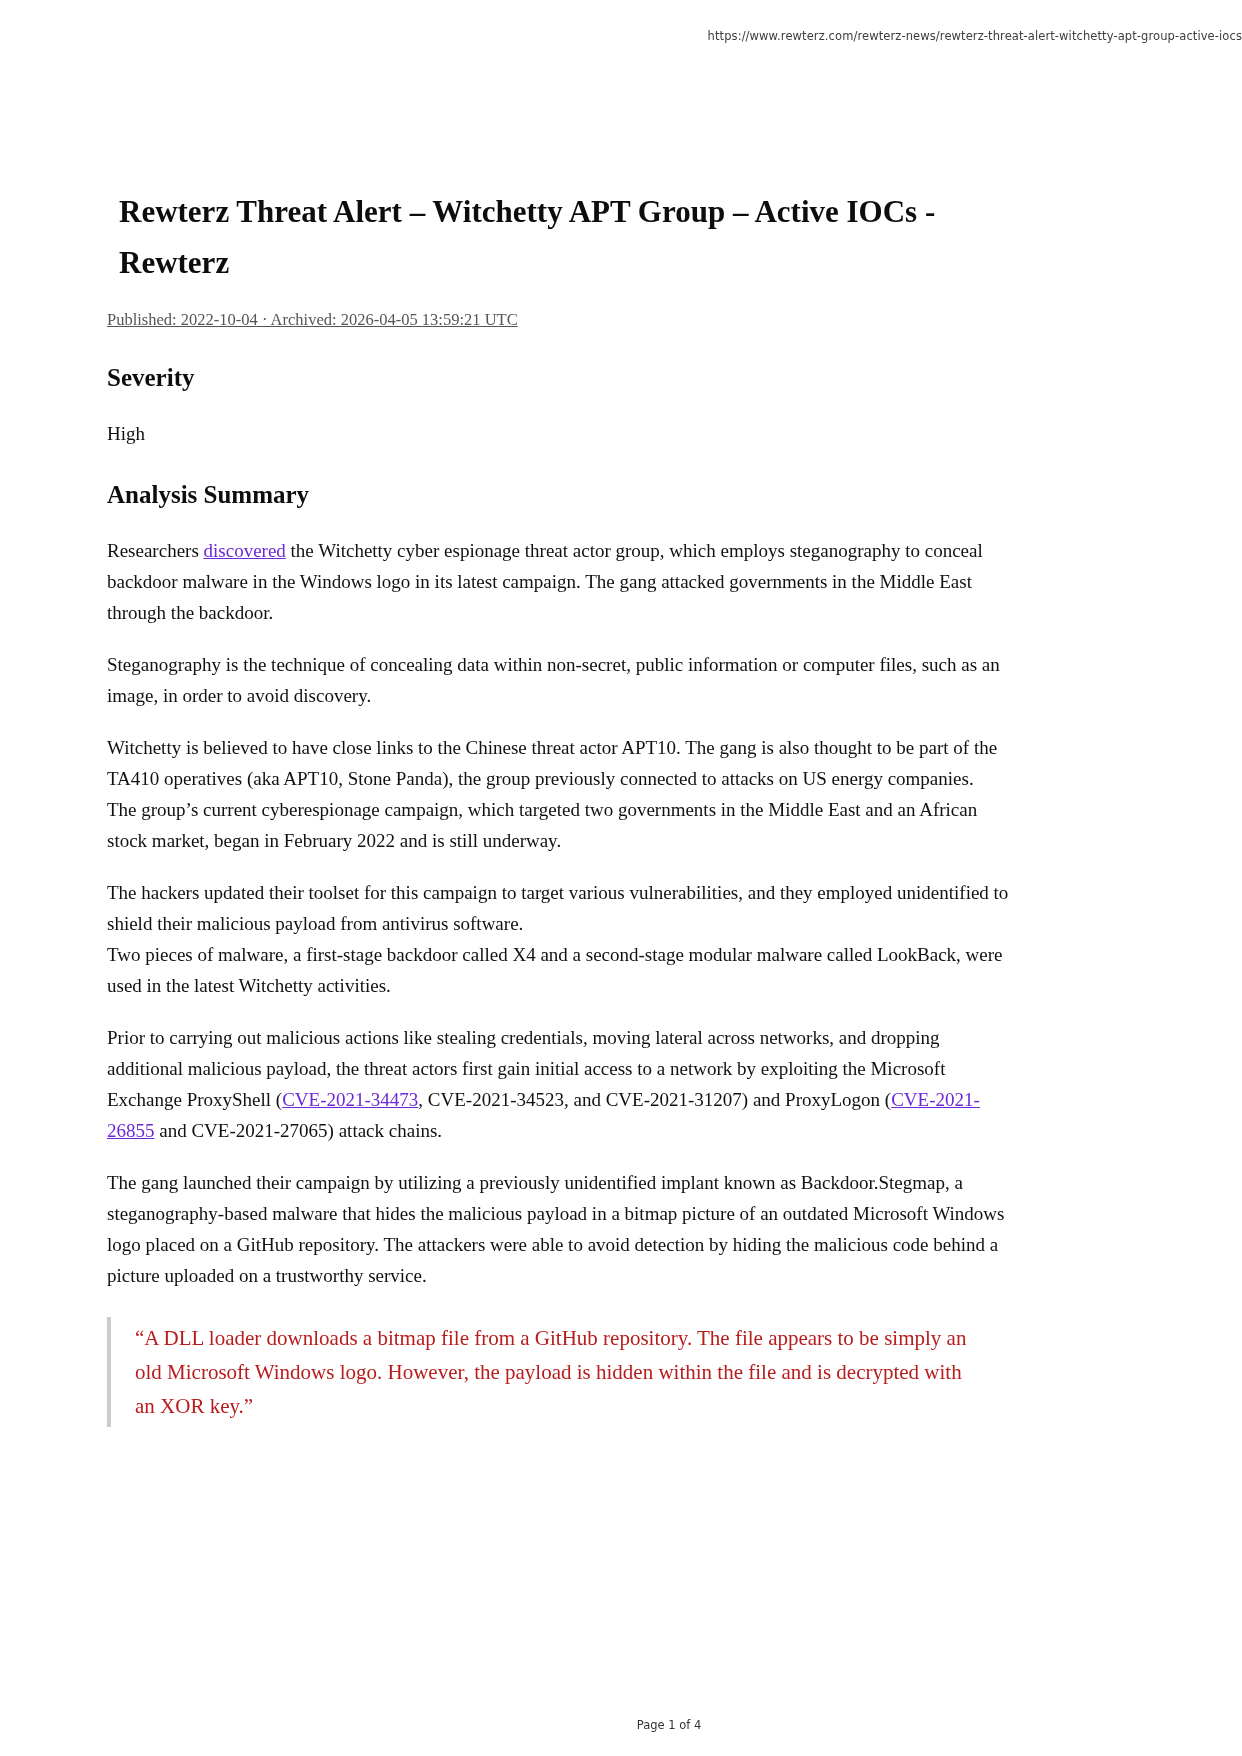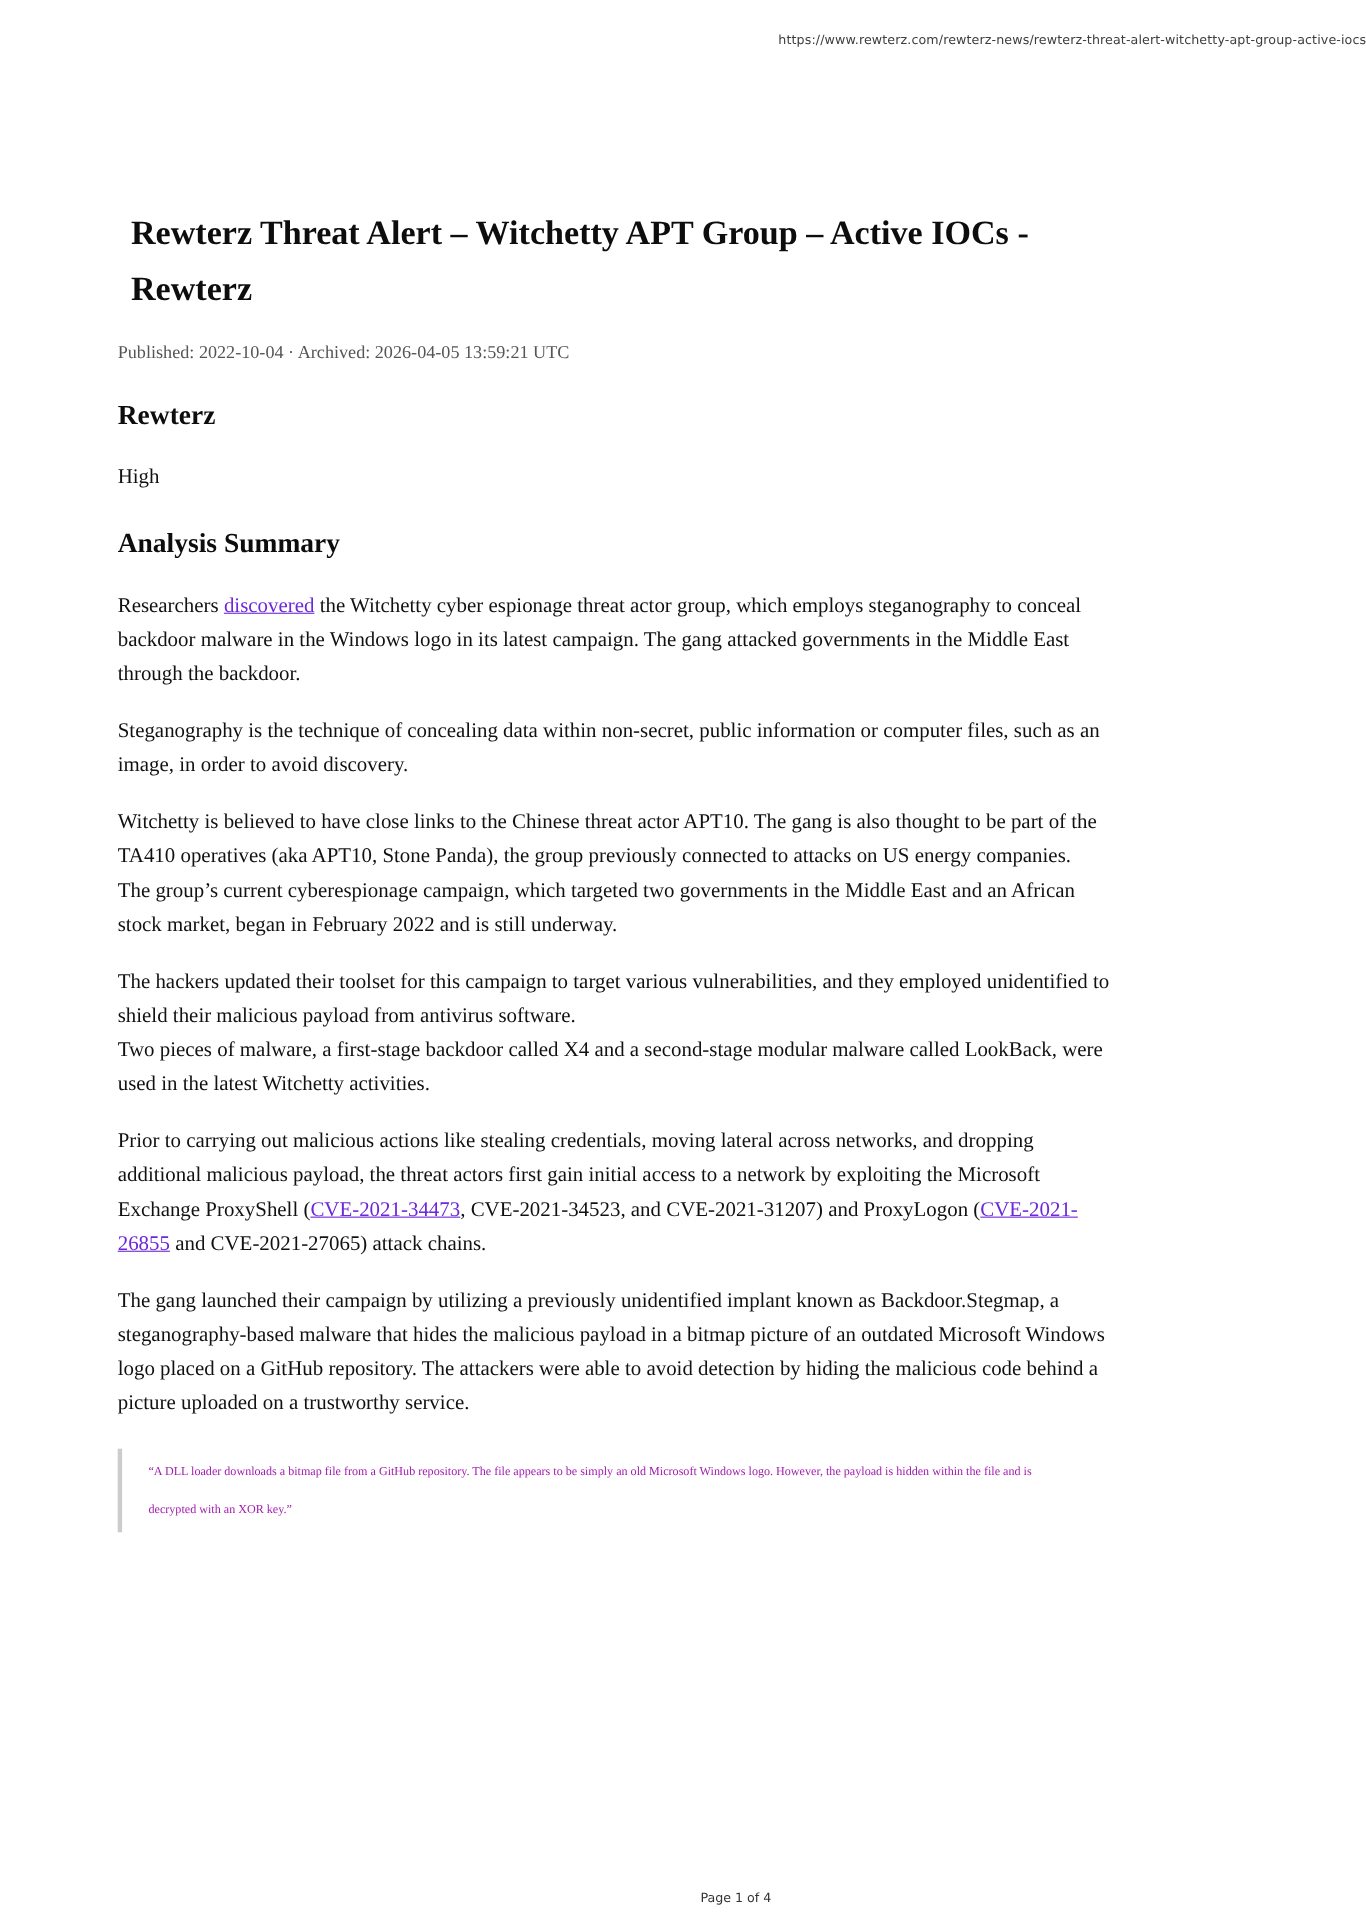--- a/index.html
+++ b/index.html
@@ -36,20 +36,21 @@
     font-weight: bold;
     line-height: 51px;
     margin: 0 0 20px 12px;
     color: #0d0d0d;
   }
   .doc-meta {
     font-size: 16.5px;
     color: #555555;
     margin: 0 0 8px 0;
     line-height: 24px;
+    text-decoration: underline;
   }
   h2.section-heading {
     font-size: 25px;
     font-weight: bold;
     margin: 30px 0 24px 0;
     line-height: 32px;
     color: #0d0d0d;
   }
   p.body-text {
     font-size: 19px;
@@ -59,22 +60,22 @@
   }
   a.inline-link {
     color: #6d28d9;
     text-decoration: underline;
     cursor: pointer;
   }
   blockquote.pull-quote {
     margin: 26px 0 0 0;
     padding: 4px 30px 4px 24px;
     border-left: 4px solid #cccccc;
-    color: #a21caf;
-    font-size: 11px;
+    color: #b91c1c;
+    font-size: 21px;
     line-height: 34px;
   }
   .page-footer {
     position: absolute;
     bottom: 24px;
     left: 0;
     width: 100%;
     text-align: center;
     font-family: "DejaVu Sans", sans-serif;
     font-size: 11.5px;
@@ -86,21 +87,21 @@
 <body>
 
 <div class="url-header">https://www.rewterz.com/rewterz-news/rewterz-threat-alert-witchetty-apt-group-active-iocs</div>
 
 <div class="doc">
 
   <h1 class="doc-title">Rewterz Threat Alert – Witchetty APT Group – Active IOCs - Rewterz</h1>
 
   <p class="doc-meta">Published: 2022-10-04 · Archived: 2026-04-05 13:59:21 UTC</p>
 
-  <h2 class="section-heading">Rewterz</h2>
+  <h2 class="section-heading">Severity</h2>
 
   <p class="body-text">High</p>
 
   <h2 class="section-heading">Analysis Summary</h2>
 
   <p class="body-text"><span>Researchers </span><a class="inline-link">discovered</a><span> the Witchetty cyber espionage threat actor group, which employs steganography to conceal backdoor malware in the Windows logo in its latest campaign. The gang attacked governments in the Middle East through the backdoor.</span></p>
 
   <p class="body-text">Steganography is the technique of concealing data within non-secret, public information or computer files, such as an image, in order to avoid discovery.</p>
 
   <p class="body-text"><span>Witchetty is believed to have close links to the Chinese threat actor APT10. The gang is also thought to be part of the TA410 operatives (aka APT10, Stone Panda), the group previously connected to attacks on US energy companies.</span><br><span>The group’s current cyberespionage campaign, which targeted two governments in the Middle East and an African stock market, began in February 2022 and is still underway.</span></p>

